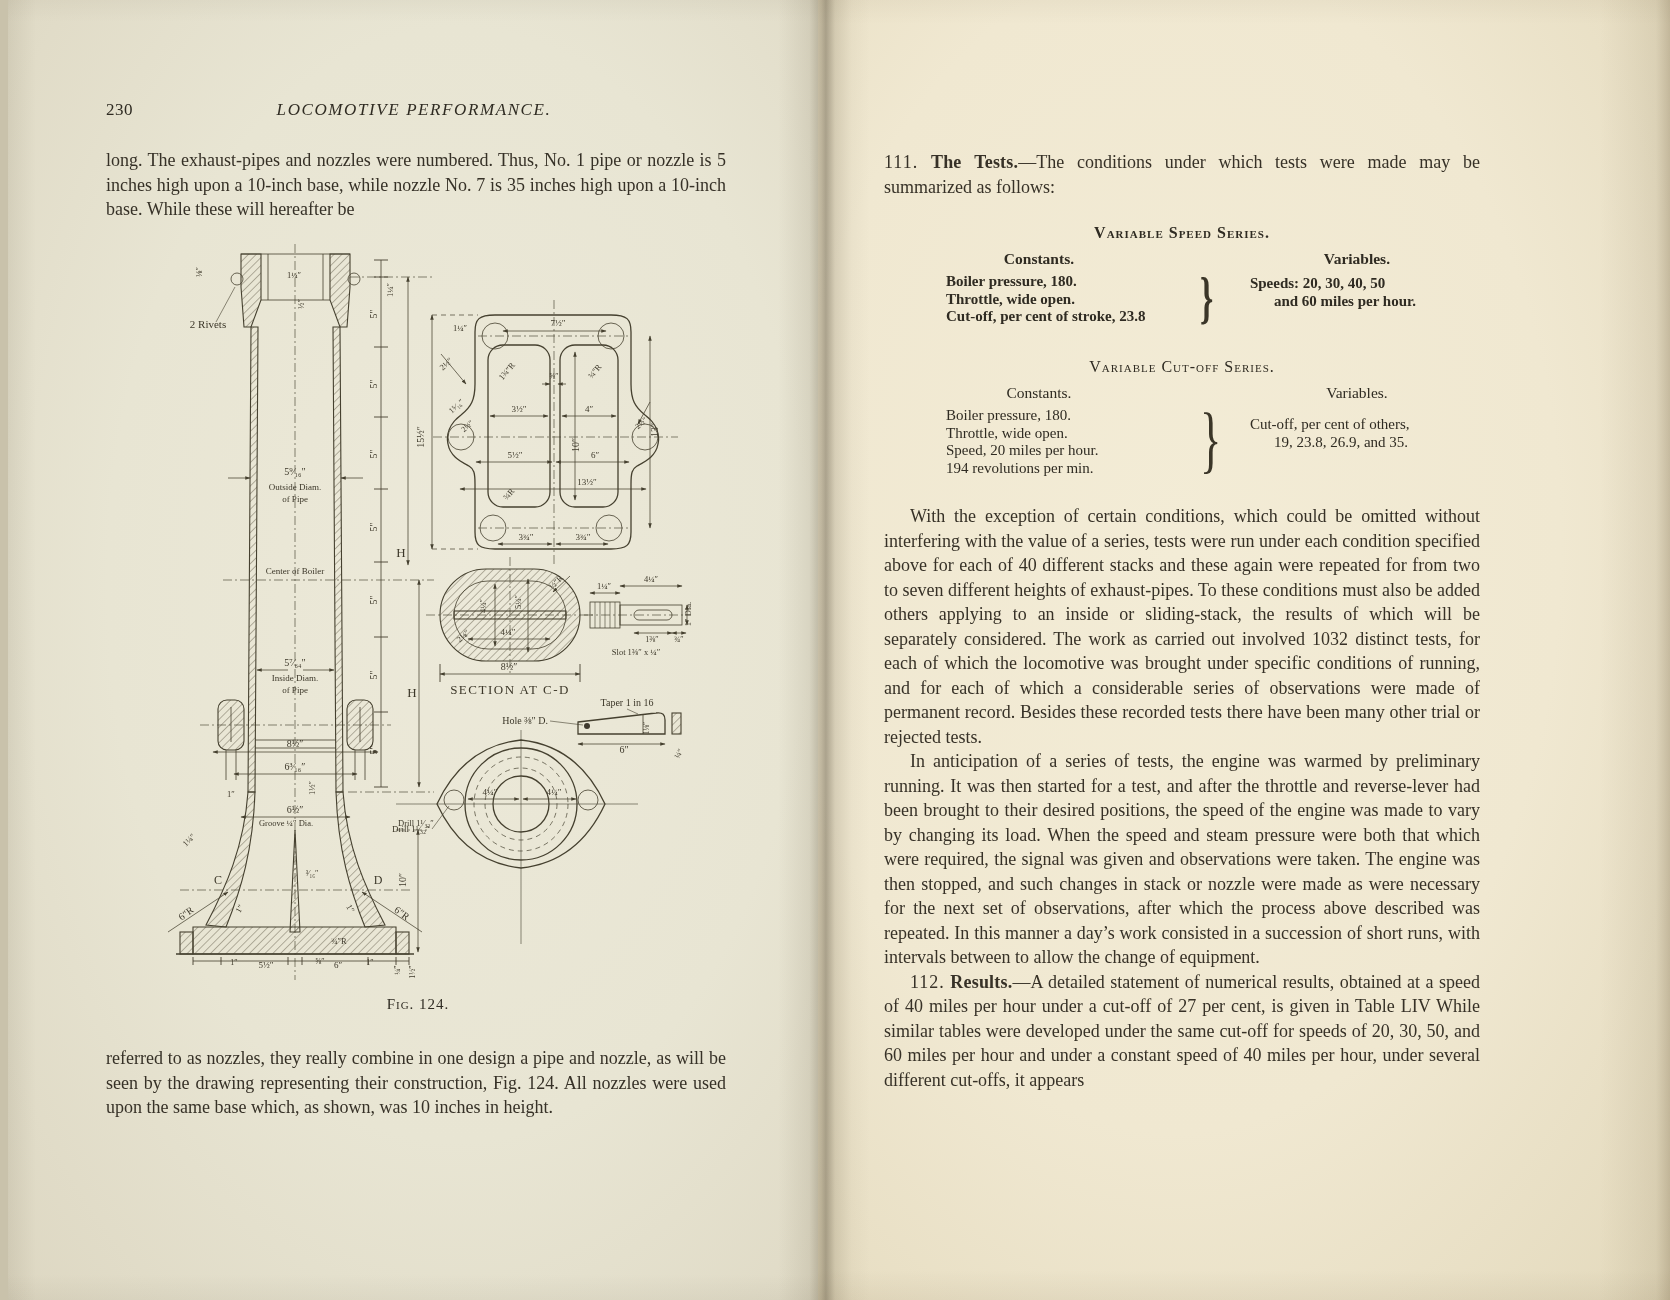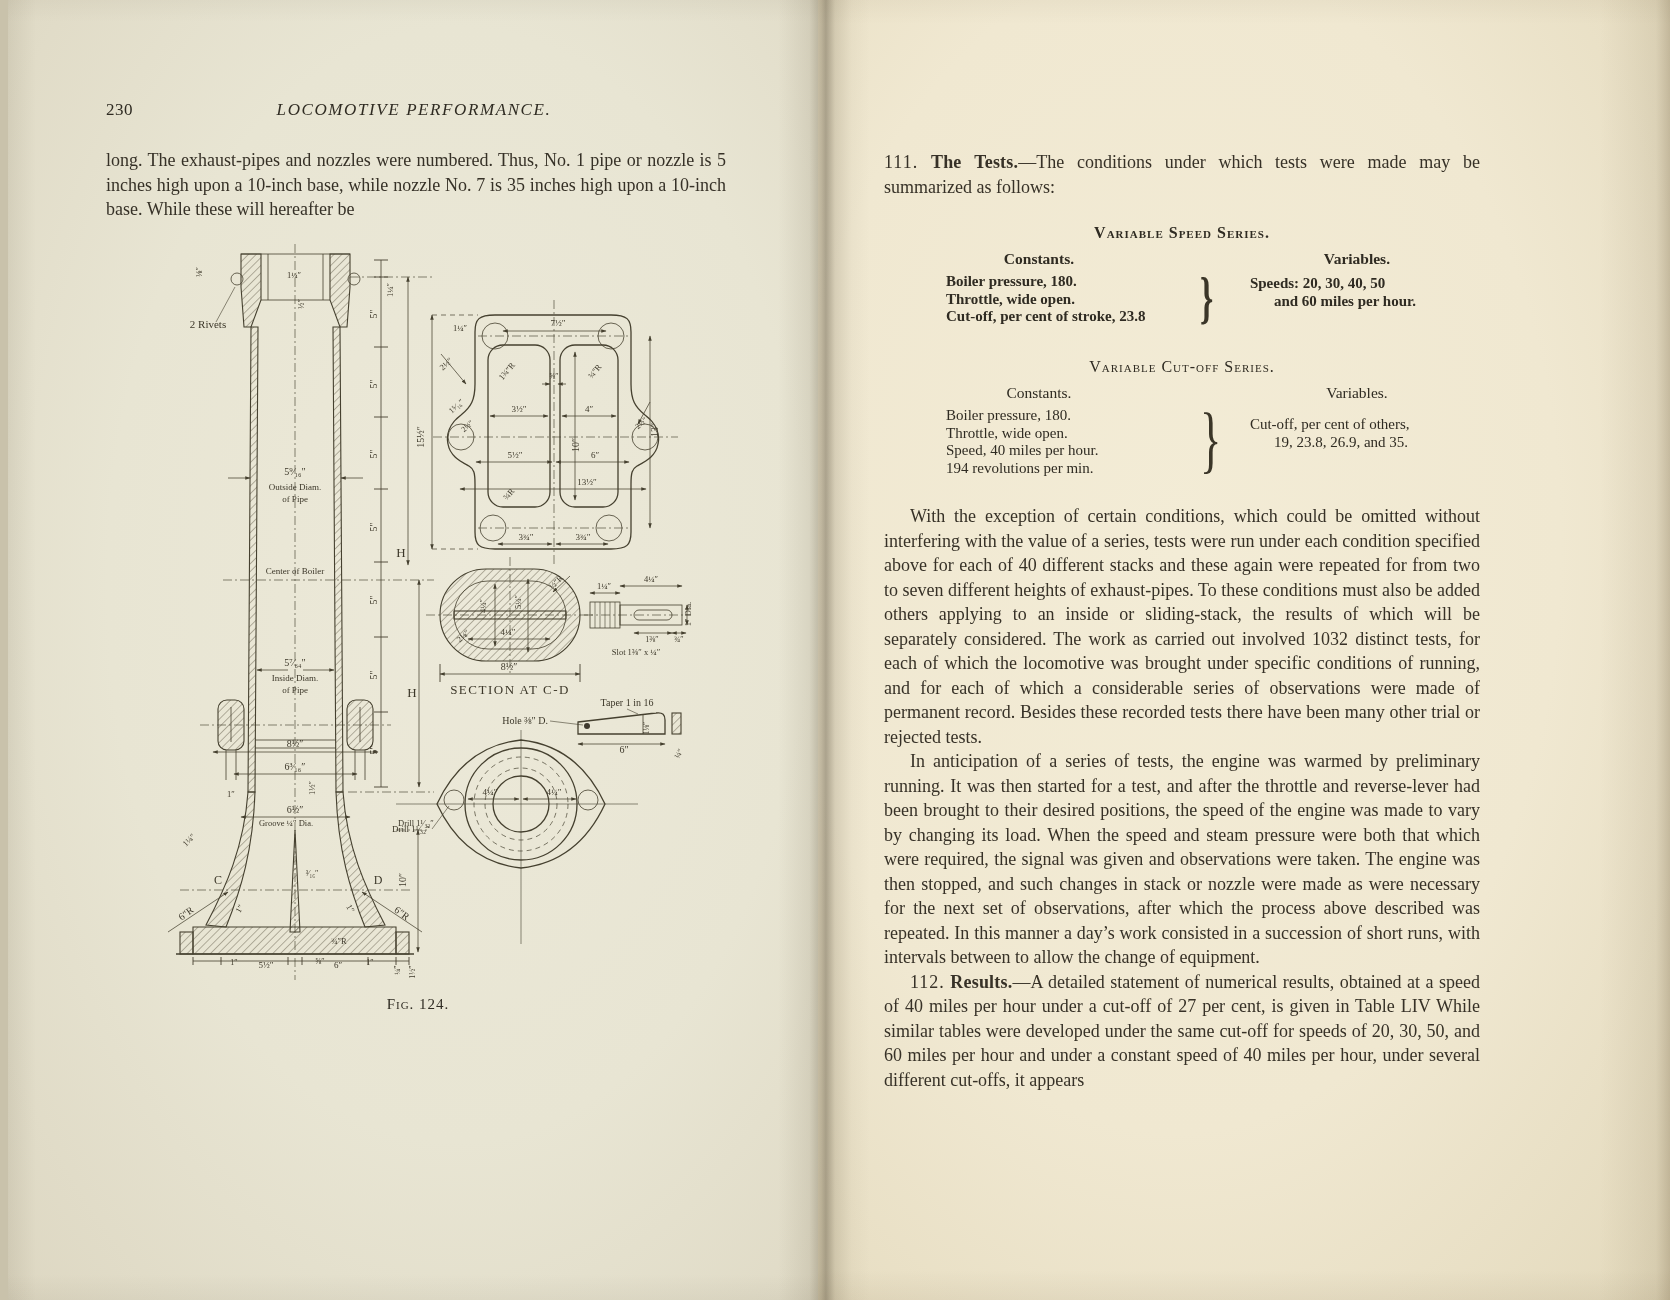--- a/index.html
+++ b/index.html
@@ -377,20 +377,21 @@
             <text x="543" y="523" font-size="8" text-anchor="middle" transform="rotate(-60 543 523)">¼″</text>
             <text x="352" y="563" font-size="9" text-anchor="middle">4¼″</text>
             <text x="416" y="563" font-size="9" text-anchor="middle">4¼″</text>
             <text x="292" y="600" font-size="9" text-anchor="end">Drill 1¹⁄₃₂″</text>
           </g>
       </svg>
     </div>
 
     <div class="z figcap" style="left:130px; top:996px; width:560px;">Fig. 124.</div>
 
+    <p class="z body" style="left:98px; top:1046px; width:620px;">referred to as nozzles, they really combine in one design a pipe and nozzle, as will be seen by the drawing representing their construction, Fig. 124.  All nozzles were used upon the same base which, as shown, was 10 inches in height.</p>
   </div>
 
   <div class="page page-right">
 
     <p class="z body" style="left:66px; top:150px; width:596px;"><span class="secnum">111.</span> <b>The Tests.</b><span>—The conditions under which tests were made may be summarized as follows:</span></p>
 
     <div class="z" style="left:66px; top:224px; width:596px;font-weight:bold;">
       <div class="s-title">Variable Speed Series.</div>
       <div class="s-cols">
         <div class="s-left">
@@ -410,21 +411,21 @@
       </div>
     </div>
 
     <div class="z" style="left:66px; top:358px; width:596px;">
       <div class="s-title">Variable Cut-off Series.</div>
       <div class="s-cols">
         <div class="s-left">
           <div class="s-head">Constants.</div>
           <div class="s-item">Boiler pressure, 180.</div>
           <div class="s-item">Throttle, wide open.</div>
-          <div class="s-item">Speed, 40 miles per hour.</div>
+          <div class="s-item">Speed, 20 miles per hour.</div>
           <div class="s-item">194 revolutions per min.</div>
         </div>
         <div class="s-brace b2">}</div>
         <div class="s-right">
           <div class="s-head">Variables.</div>
           <div class="mt2">
             <div class="s-var">Cut-off, per cent of others,</div>
             <div class="s-var v2">19, 23.8, 26.9, and 35.</div>
           </div>
         </div>

